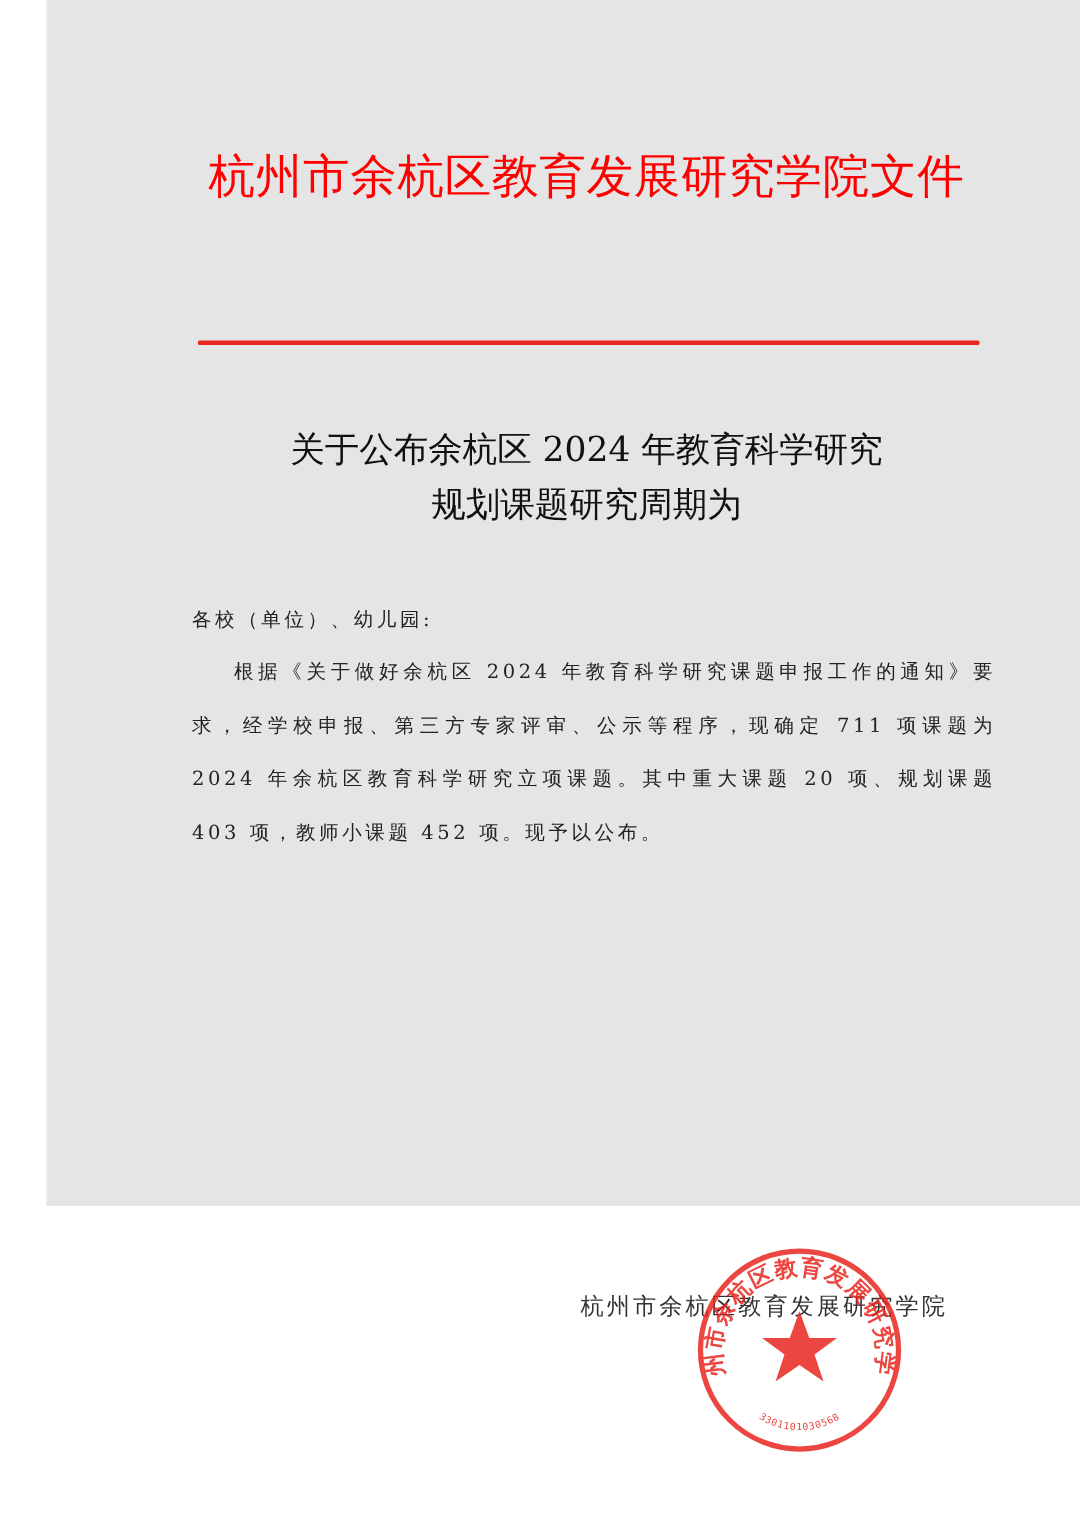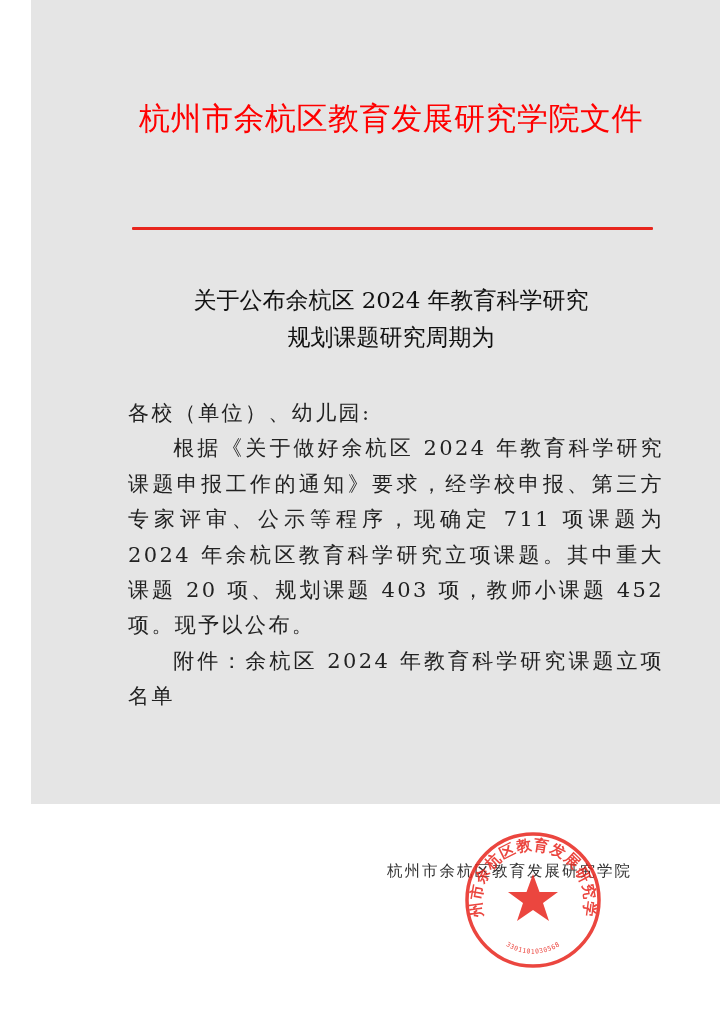--- a/index.html
+++ b/index.html
@@ -22,21 +22,21 @@
   }
   .doc-title {
     position: absolute; left: 0; top: 282px; width: 720px; text-align: center;
     font-family: "DejaVu Serif", "Liberation Serif", serif;
     font-weight: normal; font-size: 23px; line-height: 37px; color: #111;
   }
   .doc-title div { white-space: nowrap; }
   .body-text {
     position: absolute; left: 97px; top: 396px; width: 536px;
     font-family: "DejaVu Serif", "Liberation Serif", serif;
-    font-size: 21px; line-height: 35.4px; color: #222;
+    font-size: 13px; line-height: 35.4px; color: #222;
     letter-spacing: 2.4px; text-align: justify;
   }
   .body-text p { margin: 0; }
   .indent { text-indent: 2.15em; }
   .signature {
     position: absolute; left: 356px; top: 853px; width: 280px;
     font-family: "DejaVu Serif", "Liberation Serif", serif;
     font-size: 15.5px; line-height: 36px; color: #333; letter-spacing: 2px;
     z-index: 2;
   }
@@ -58,21 +58,20 @@
   <div class="red-rule"></div>
 
   <div class="doc-title">
     <div>关于公布余杭区 2024 年教育科学研究</div>
     <div>规划课题研究周期为</div>
   </div>
 
   <div class="body-text">
     <p>各校（单位）、幼儿园:</p>
     <p class="indent">根据《关于做好余杭区 2024 年教育科学研究课题申报工作的通知》要求，经学校申报、第三方专家评审、公示等程序，现确定 711 项课题为 2024 年余杭区教育科学研究立项课题。其中重大课题 20 项、规划课题 403 项，教师小课题 452 项。现予以公布。</p>
-    <p class="indent">附件：余杭区 2024 年教育科学研究课题立项名单</p>
   </div>
 
   <div class="signature">
     <div class="sig-org">杭州市余杭区教育发展研究学院</div>
   </div>
 
   <svg class="seal" viewBox="0 0 140 140" xmlns="http://www.w3.org/2000/svg">
     <defs>
       <path id="sealArc" d="M 22 92 A 52 52 0 1 1 118 92"></path>
       <path id="sealCodeArc" d="M 38 112 A 50 50 0 0 0 102 112"></path>

